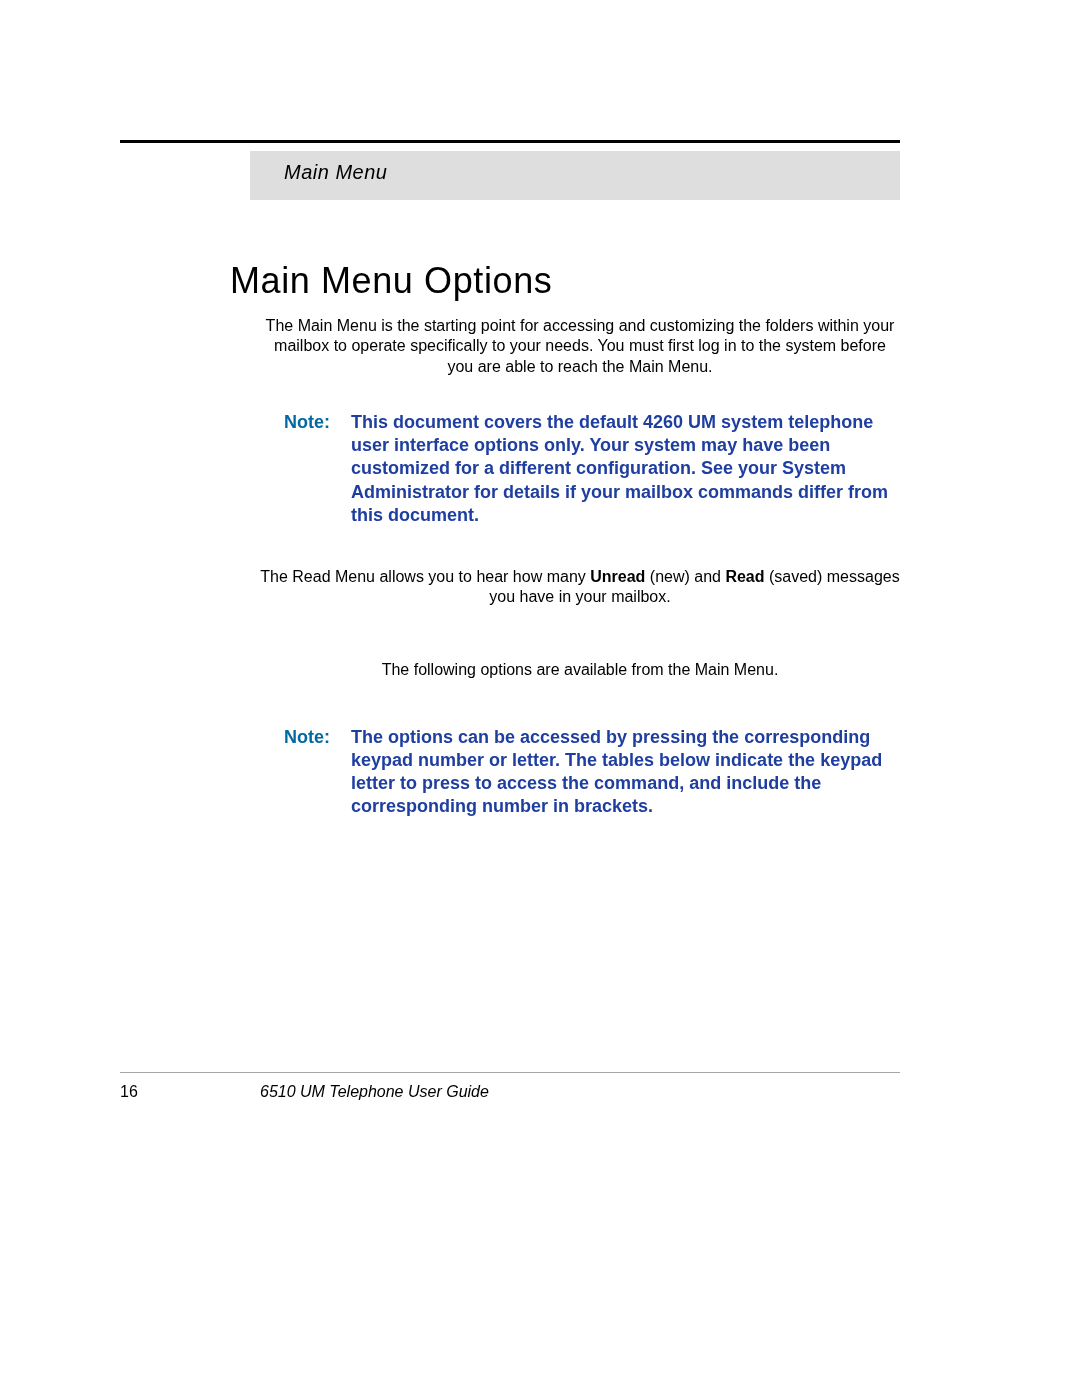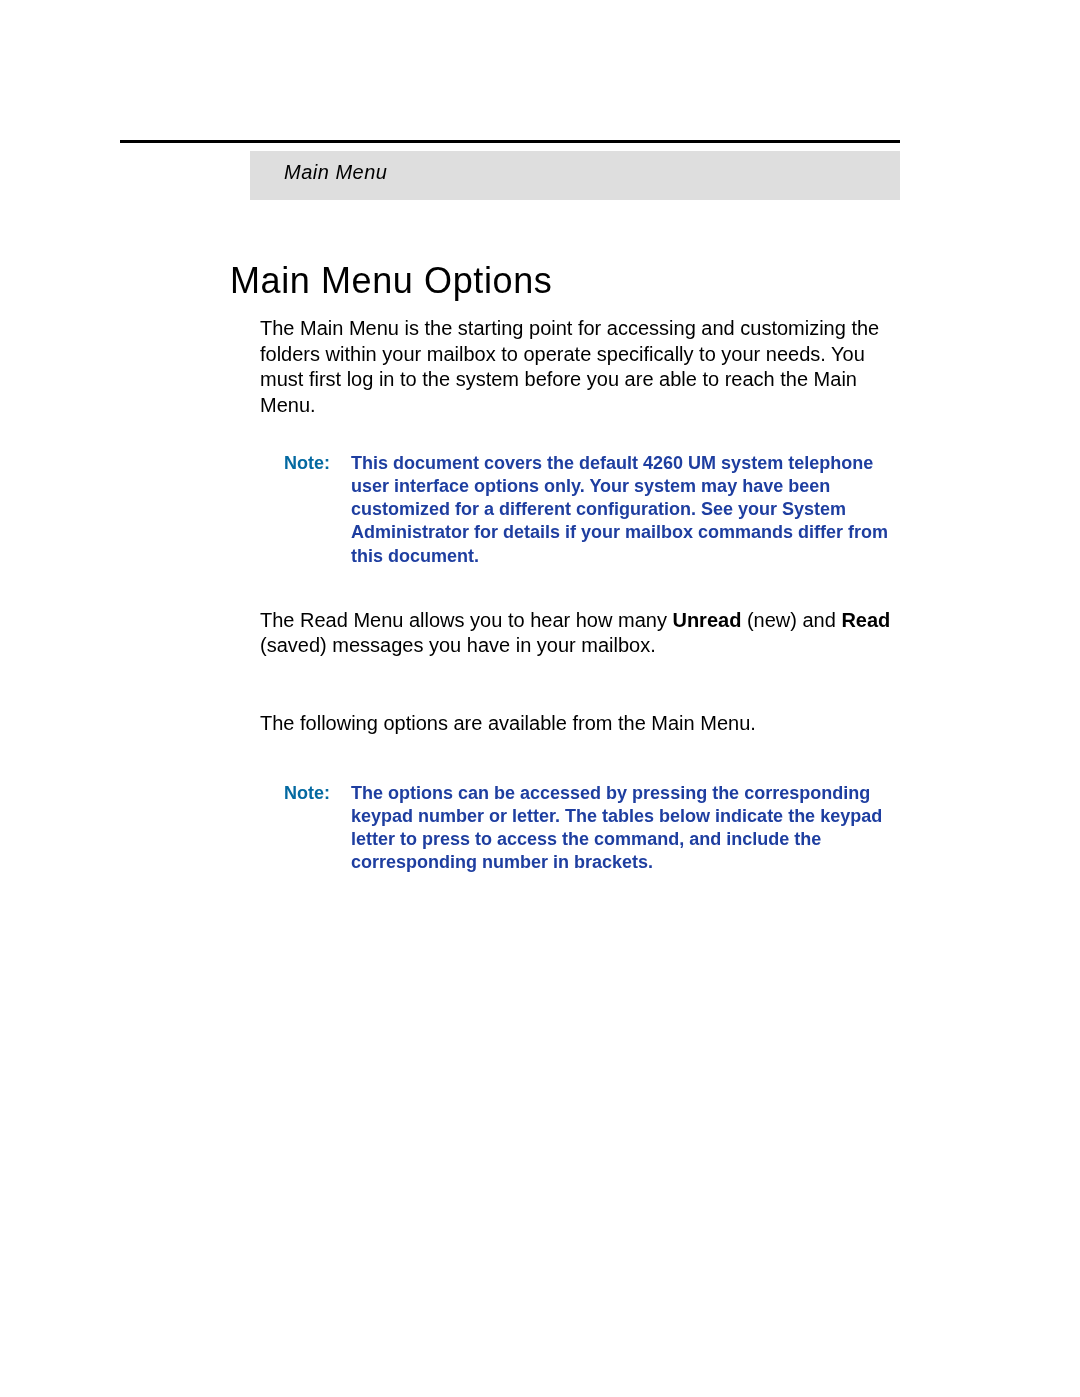--- a/index.html
+++ b/index.html
@@ -43,24 +43,25 @@
     font-size: 36px;
     font-weight: 400;
     letter-spacing: 0.6px;
     margin: 4px 0 14px 0;
   }
   .body-block {
     margin-left: 30px;
     margin-right: 0;
   }
   .para {
-    font-size: 20px;
+    font-size: 16px;
     line-height: 1.28;
     margin: 12px 0 0 0;
     color: #000;
+    text-align: center;
   }
   .note {
     font-size: 18px;
     line-height: 1.28;
     font-weight: 700;
     margin: 34px 0 0 24px;
   }
   .note-label {
     display: inline-block;
     width: 62px;
@@ -131,14 +132,21 @@
       <p class="para para-gap-xl">The following options are available from the Main Menu.</p>
 
       <div class="note" style="margin-top:46px;">
         <span class="note-label">Note:</span>
         <span class="note-body">The options can be accessed by pressing the corresponding keypad number or letter. The tables below indicate the keypad letter to press to access the command, and include the corresponding number in brackets.</span>
       </div>
 
     </div>
   </div>
 
+  <div class="footer">
+    <div class="footer-rule"></div>
+    <div class="footer-row">
+      <span class="page-num">16</span>
+      <span class="doc-title">6510 UM Telephone User Guide</span>
+    </div>
+  </div>
 
 </div>
 
 </body></html>

